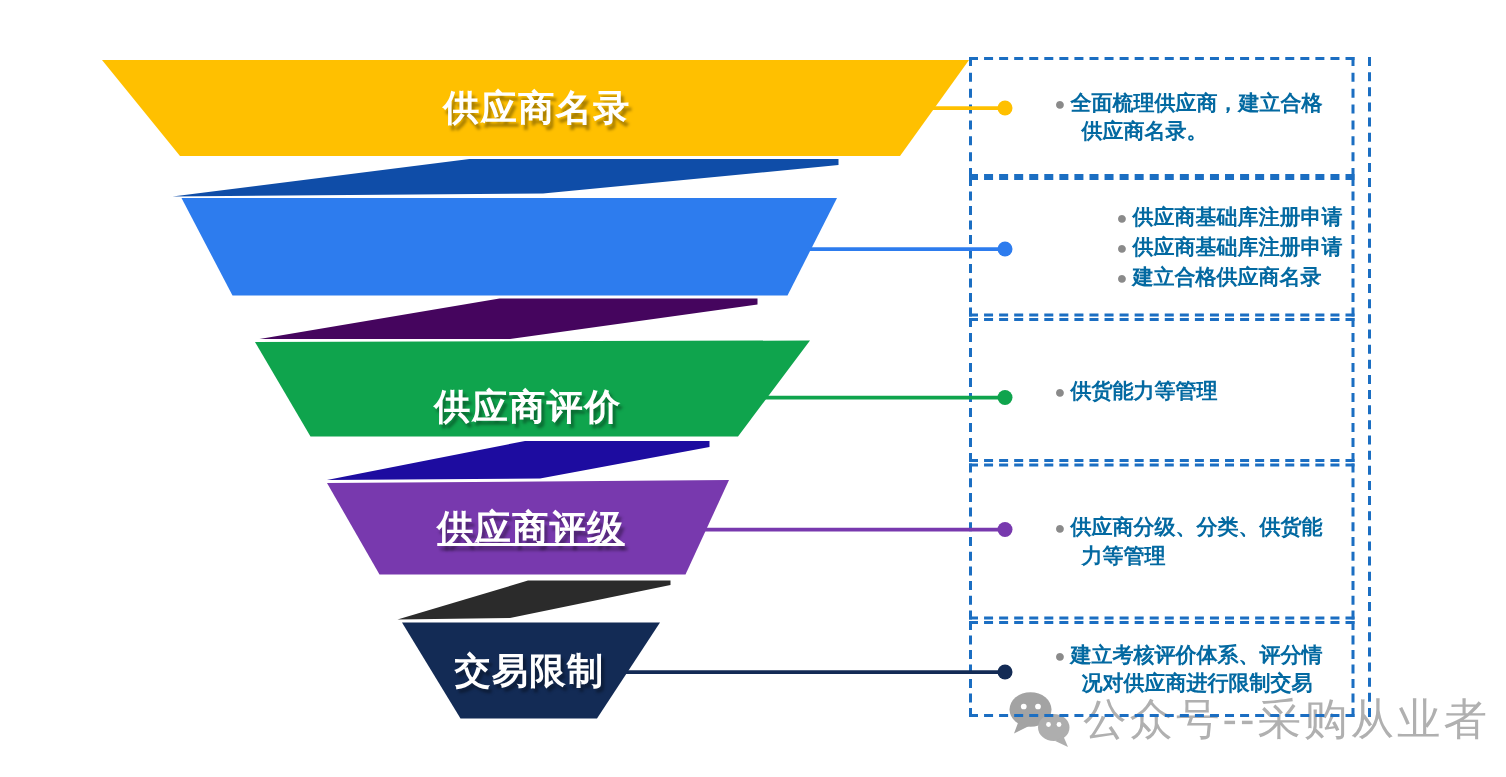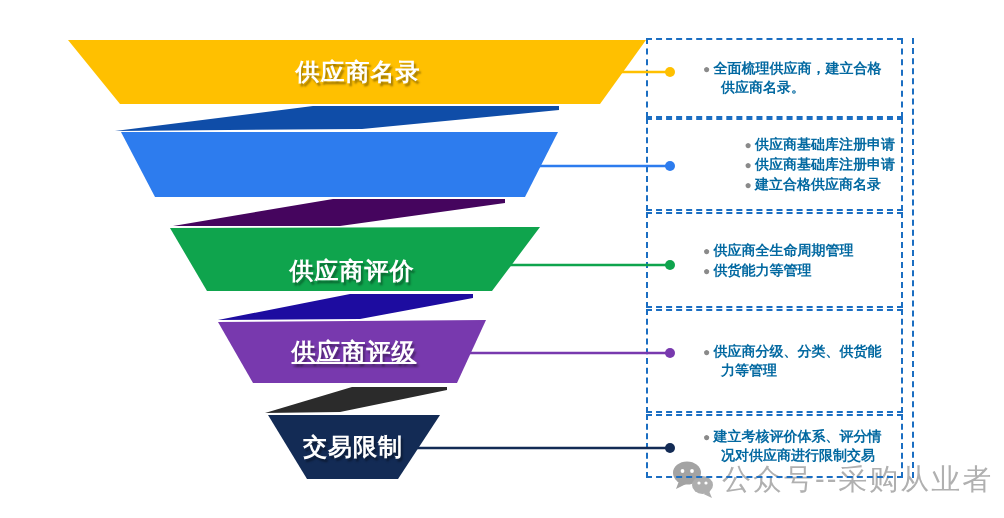--- a/index.html
+++ b/index.html
@@ -64,21 +64,20 @@
   </div>
   <div class="callout box2">
     <ul>
       <li>供应商基础库注册申请</li>
       <li>供应商基础库注册申请</li>
       <li>建立合格供应商名录</li>
     </ul>
   </div>
   <div class="callout box3">
     <ul>
-      <li>供应商全生命周期管理</li>
       <li>供货能力等管理</li>
     </ul>
   </div>
   <div class="callout box4">
     <ul>
       <li>供应商分级、分类、供货能力等管理</li>
     </ul>
   </div>
   <div class="callout box5">
     <ul>

